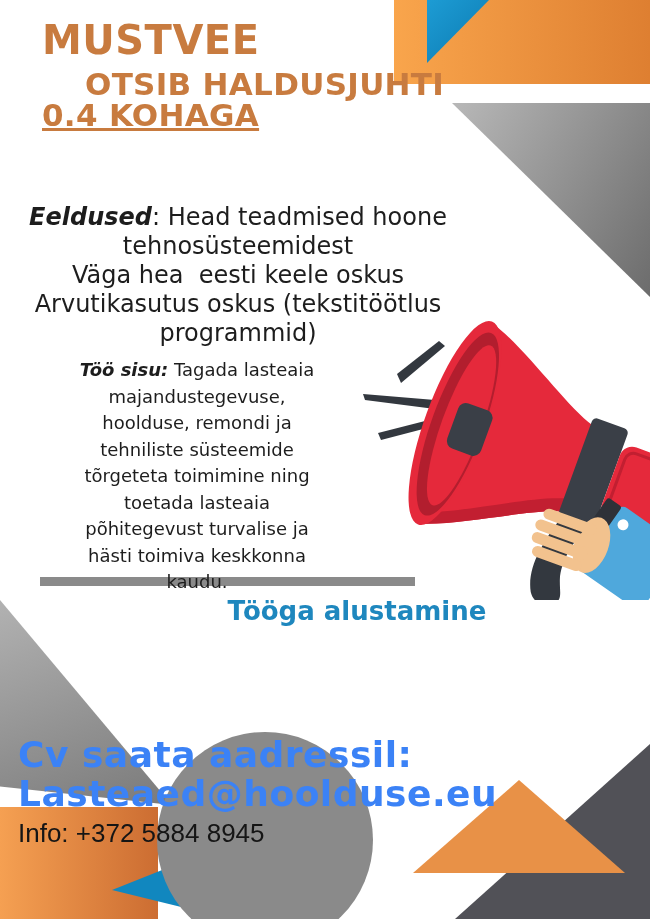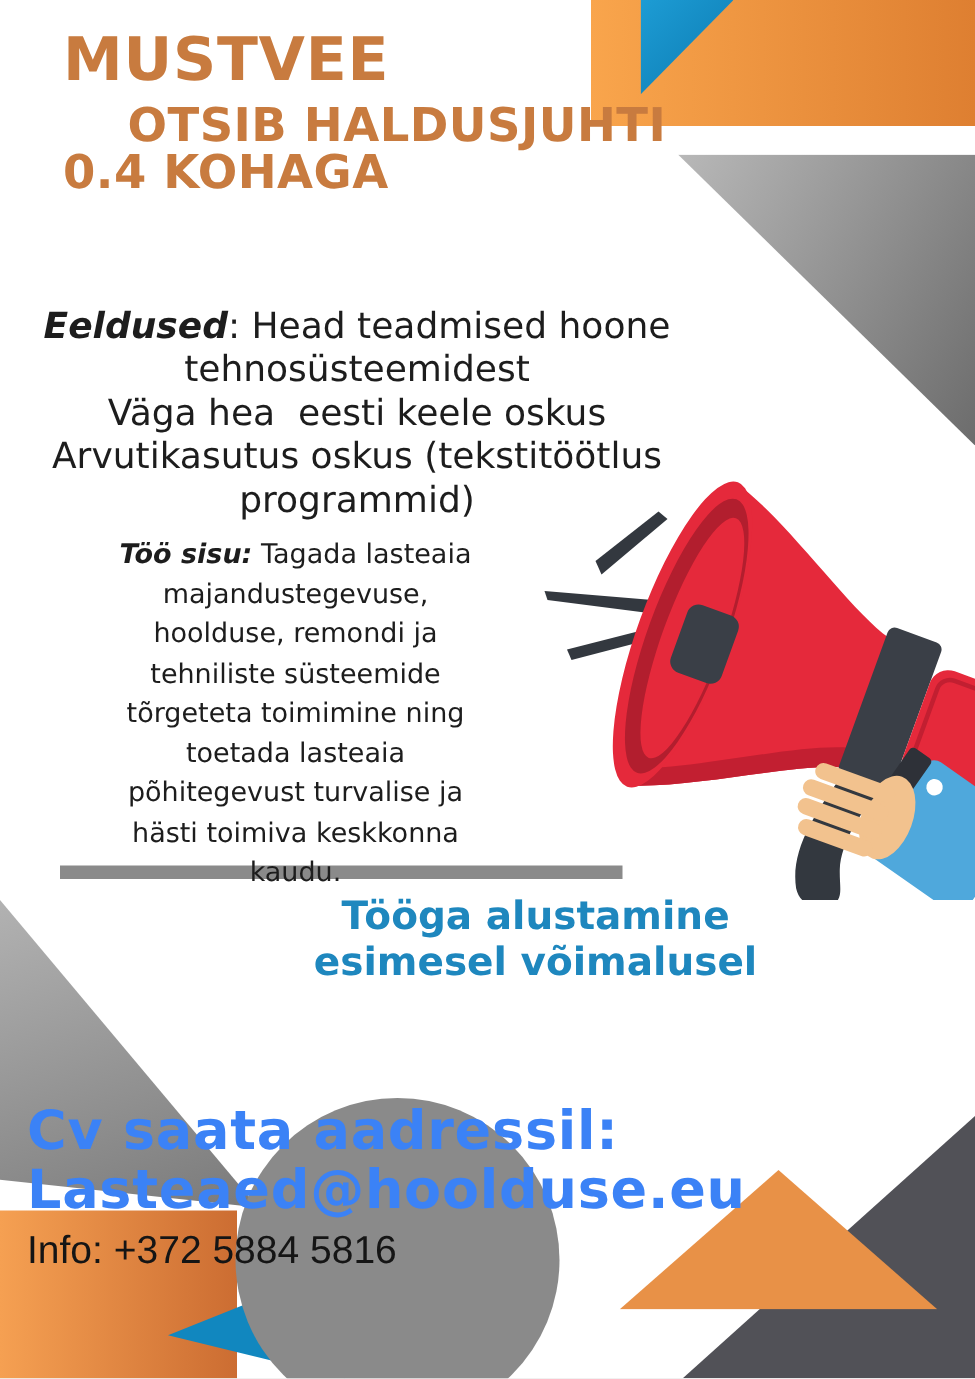--- a/index.html
+++ b/index.html
@@ -35,21 +35,21 @@
     background:#515157;}
   .tri-orange-br{left:413px;top:780px;width:212px;height:93px;
     clip-path:polygon(50% 0,100% 100%,0 100%);
     background:#E89147;z-index:2;}
   .divider-bar{left:40px;top:577px;width:375px;height:9px;background:#8A8A8A;z-index:2;}
   
   .txt{z-index:5;}
   .title-block{left:42px;top:18px;color:#C87B3F;font-weight:bold;z-index:5;}
   .title-big{font-size:40px;line-height:44px;letter-spacing:.5px;}
   .title-sub{font-size:31px;line-height:31px;margin-top:7px;letter-spacing:.3px;margin-left:43px;}
-  .title-sub2{font-size:31px;line-height:31px;letter-spacing:.3px;}
+  .title-sub2{font-size:31px;line-height:31px;letter-spacing:.3px;text-decoration:underline;}
   .para{color:#1D1D1D;text-align:center;white-space:pre-wrap;margin:0;}
   .eeldused{left:28px;top:203px;width:420px;font-size:24px;line-height:29px;}
   .toosisu{left:32px;top:357px;width:330px;font-size:18px;line-height:26.5px;}
   .lead{font-weight:bold;font-style:italic;}
   .blue-note{left:207px;top:596px;width:300px;text-align:center;
     color:#1E87BE;font-weight:bold;font-size:26px;line-height:31px;}
   .cv-block{left:18px;top:735px;color:#3b82f6;font-weight:bold;
     font-size:36px;line-height:39px;letter-spacing:.5px;}
   .info-line{left:18px;top:818px;color:#151515;font-size:26px;
     font-family:"Liberation Sans",sans-serif;}
@@ -90,29 +90,28 @@
 tõrgeteta toimimine ning
 toetada lasteaia
 põhitegevust turvalise ja
 hästi toimiva keskkonna
 kaudu.</span></p>
 
   <div class="abs divider-bar"></div>
 
   <div class="abs txt blue-note">
     <div>Tööga alustamine</div>
-    <div>esimesel võimalusel</div>
   </div>
 
   <div class="abs txt cv-block">
     <div>Cv saata aadressil:</div>
     <div>Lasteaed@hoolduse.eu</div>
   </div>
 
-  <div class="abs txt info-line">Info: +372 5884 5816</div>
+  <div class="abs txt info-line">Info: +372 5884 8945</div>
 
   <svg class="abs megaphone" width="295" height="312" viewBox="0 0 295 312">
 
     <g fill="#33383F">
       <polygon points="46,95 90,58 84,53 42,86"></polygon>
       <polygon points="8,106 80,112 80,121 10,112"></polygon>
       <polygon points="26,152 72,140 70,133 23,145"></polygon>
     </g>
     <g transform="rotate(20 100 135)">
 

